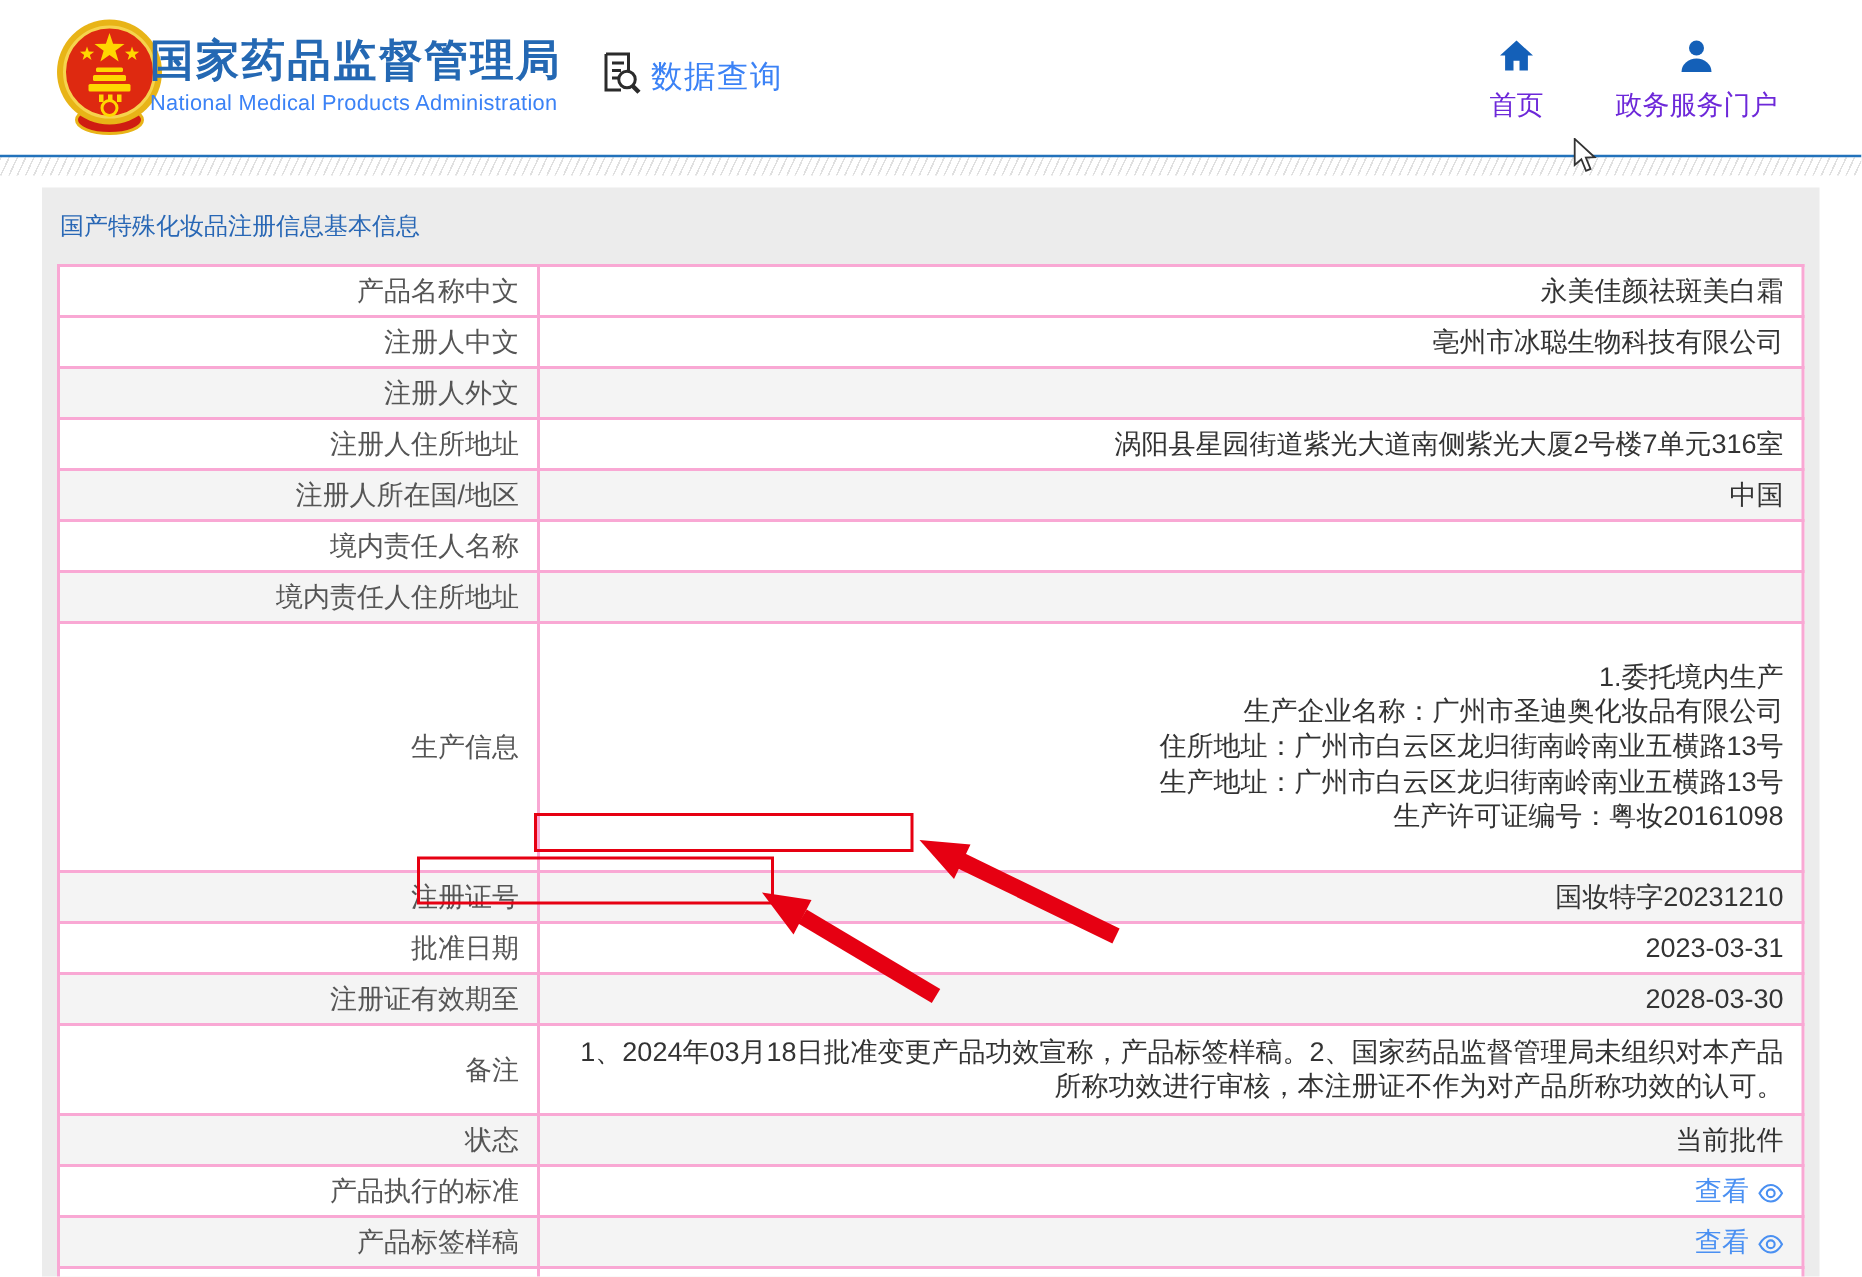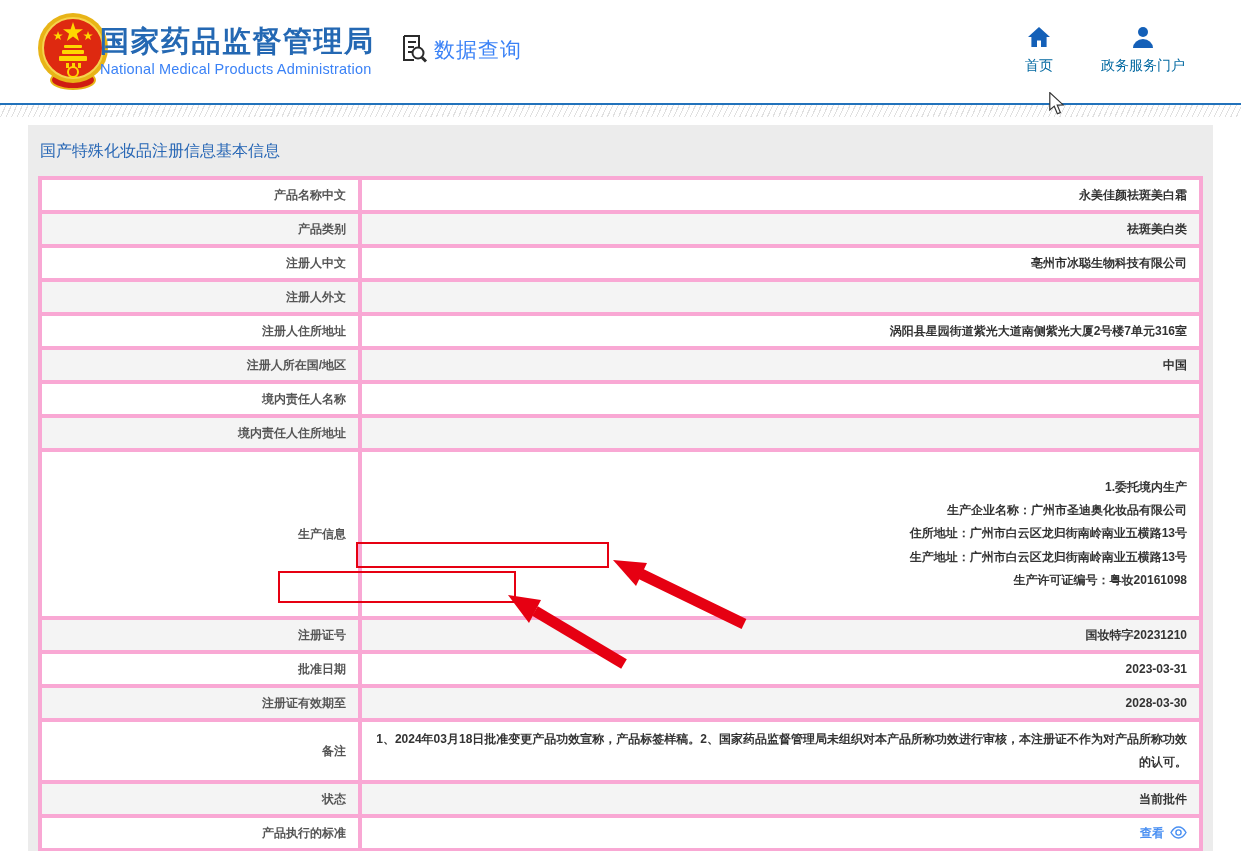--- a/index.html
+++ b/index.html
@@ -9,33 +9,33 @@
   
   .header { position:relative; height:103px; background:#fff; }
   .logo-wrap { position:absolute; left:33px; top:10px; width:80px; height:84px; }
   .brand { position:absolute; left:100px; top:24px; }
   .brand-title { font-size:29px; font-weight:bold; color:#2468b3; letter-spacing:1.5px; line-height:34px; }
   .brand-sub { font-size:14.5px; color:#3b82f6; margin-top:3px; letter-spacing:0.2px; }
   .section-entry { position:absolute; left:398px; top:33px; display:flex; align-items:center; gap:6px; }
   .section-entry .label { font-size:21px; color:#3b82f6; letter-spacing:1px; }
   .top-nav { position:absolute; right:56px; top:26px; display:flex; gap:48px; }
   .nav-item { display:flex; flex-direction:column; align-items:center; gap:5px; cursor:pointer; }
-  .nav-item .nav-label { font-size:14px; color:#0369a1; white-space:nowrap; }
+  .nav-item .nav-label { font-size:18px; color:#6d28d9; white-space:nowrap; }
 
   .blue-rule { height:2px; background:#2272bb; }
   .hatch { height:12px;
     background:repeating-linear-gradient(115deg,#e0e0e0 0,#e0e0e0 1px,#ffffff 1px,#ffffff 5px); }
 
   
   .container { margin:8px 28px 0 28px; width:1185px; background:#ececec; min-height:760px; padding:0 10px 30px 10px; }
   .page-title { font-size:16px; color:#2867b5; padding:16px 2px 14px 2px; }
 
   table.info { width:1165px; border-collapse:collapse; background:#fff; table-layout:fixed;
     border:1px solid #ccc; }
-  table.info td { border:4px solid #f9a8d4; font-size:12px; vertical-align:middle;font-weight:bold; }
+  table.info td { border:2px solid #f9a8d4; font-size:18px; vertical-align:middle; }
   td.label-cell { width:320px; text-align:right; padding:0 12px; color:#555; height:34px; }
   td.value-cell { text-align:right; padding:0 12px; color:#333; }
   tr.striped { background:#f4f4f4; }
   td.multi { padding:24px 12px; }
   td.multi .vline { line-height:23.2px; }
   td.wrap { padding:6px 12px; line-height:23px; }
   a.view-link { color:#4a90f2; text-decoration:none; cursor:pointer; display:inline-flex; align-items:center; gap:6px; }
 
   
   .anno-box { position:absolute; border:2px solid #e60012; pointer-events:none; }
@@ -114,24 +114,20 @@
 <div class="hatch"></div>
 
 <div class="container">
   <div class="page-title">国产特殊化妆品注册信息基本信息</div>
   <table class="info">
     <tbody>
         <tr>
           <td class="label-cell">产品名称中文</td>
           <td class="value-cell">永美佳颜祛斑美白霜</td>
         </tr>
-        <tr class="striped">
-          <td class="label-cell">产品类别</td>
-          <td class="value-cell">祛斑美白类</td>
-        </tr>
         <tr>
           <td class="label-cell">注册人中文</td>
           <td class="value-cell">亳州市冰聪生物科技有限公司</td>
         </tr>
         <tr class="striped">
           <td class="label-cell">注册人外文</td>
           <td class="value-cell"></td>
         </tr>
         <tr>
           <td class="label-cell">注册人住所地址</td>

